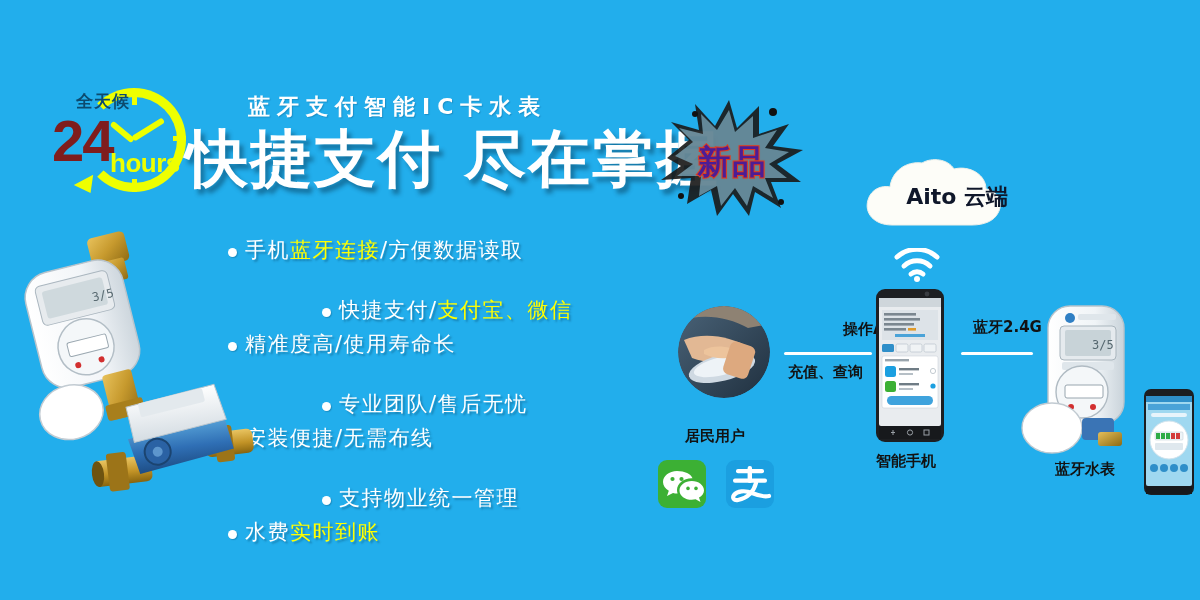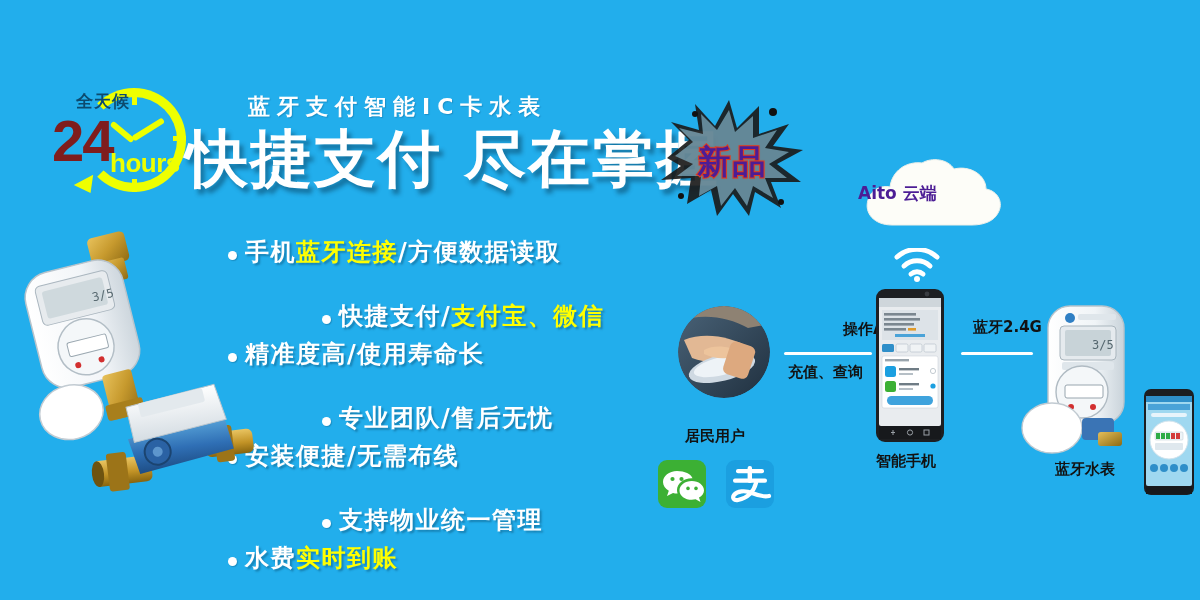--- a/index.html
+++ b/index.html
@@ -116,43 +116,43 @@
     white-space: nowrap;
   }
   .bullet-row.indent { padding-left: 94px; margin-top: 32px; }
   .bullet-dot {
     width: 9px; height: 9px; border-radius: 50%;
     background: #ffffff; flex: 0 0 auto;
     margin-right: 8px;
     box-shadow: 1px 1px 1px rgba(0,50,80,.25);
   }
   .bullet-text {
-    color: #ffffff; font-size: 24px; font-weight: bold;
+    color: #ffffff; font-size: 21px; font-weight: normal;
     letter-spacing: 1.5px;
     font-family: "DejaVu Sans", sans-serif;
     text-shadow: 2px 2px 2px rgba(0,45,75,.35);
   }
   .bullet-text .hl { color: #ffff00; }
 
   
   .meter { position: absolute; }
   #meter-a { left: 18px; top: 238px; width: 140px; height: 200px;
              transform: rotate(-14deg); }
   #meter-b { left: 86px; top: 372px; width: 170px; height: 130px;
              transform: rotate(-7deg); }
 
   
   #cloud {
     position: absolute; left: 858px; top: 155px;
     width: 150px; height: 80px;
   }
   #cloud .cloud-label {
     position: absolute; left: 0; top: 27px; width: 150px;
-    text-align: left;
-    color: #4c1d95; font-size: 17px; font-weight: bold;
+    text-align: right;
+    color: #0f172a; font-size: 22px; font-weight: bold;
     font-family: "DejaVu Sans", sans-serif;
   }
   #wifi-icon {
     position: absolute; left: 893px; top: 248px;
     width: 48px; height: 34px;
   }
 
   
   #user-photo {
     position: absolute; left: 678px; top: 306px;

